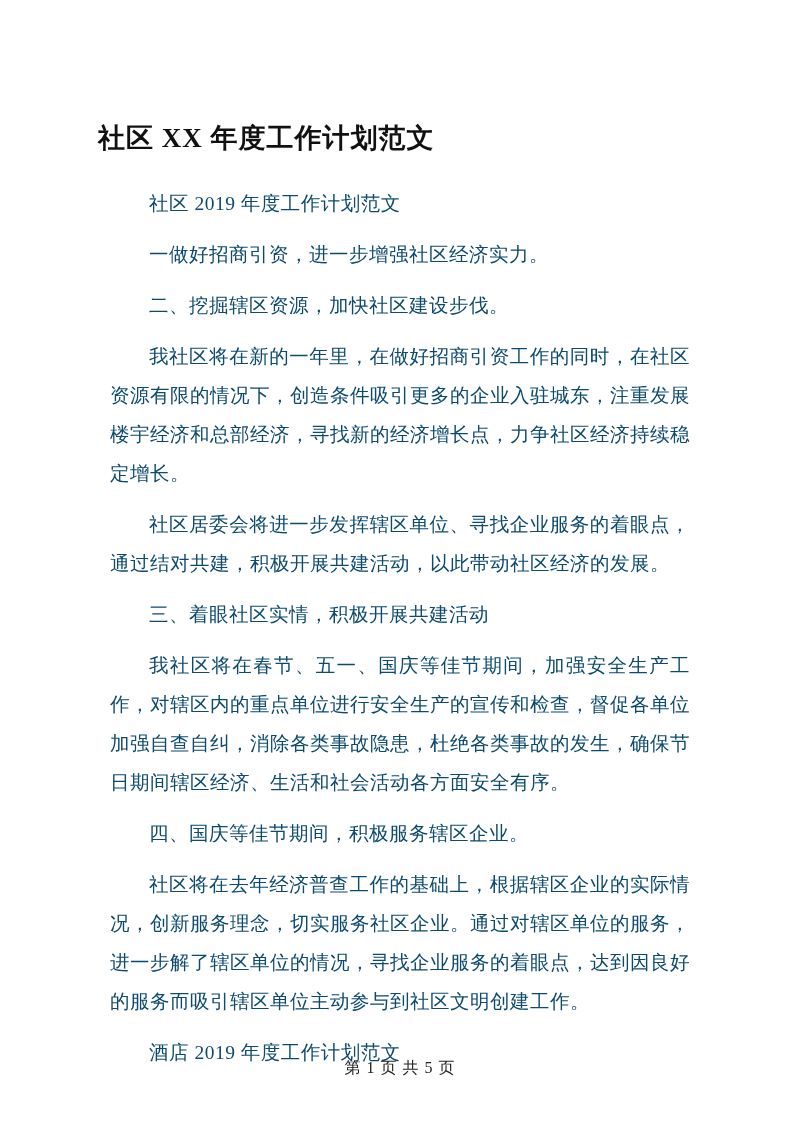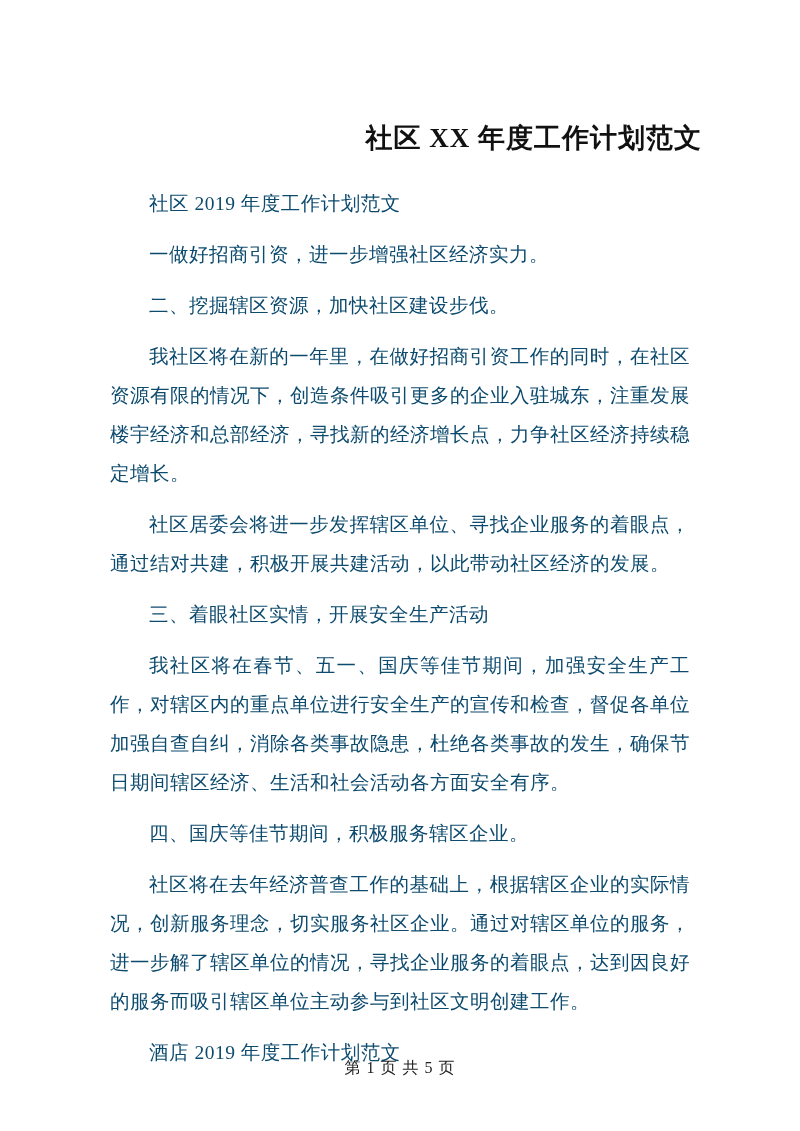--- a/index.html
+++ b/index.html
@@ -22,21 +22,21 @@
   }
   .content {
     position: absolute;
     left: 98px;
     top: 120px;
     width: 604px;
   }
   .doc-title {
     font-size: 27px;
     font-weight: bold;
-    text-align: right;
+    text-align: left;
     letter-spacing: 1px;
     margin: 0 0 26px 0;
     line-height: 1.4;
     color: #111;
   }
   .para {
     font-size: 19.5px;
     line-height: 2.0;
     text-indent: 2em;
     margin: 12px;
@@ -60,21 +60,21 @@
 
 <div class="page">
   <div class="content">
     <h1 class="doc-title">社区 XX 年度工作计划范文</h1>
 
     <p class="para">社区 2019 年度工作计划范文</p>
     <p class="para">一做好招商引资，进一步增强社区经济实力。</p>
     <p class="para">二、挖掘辖区资源，加快社区建设步伐。</p>
     <p class="para">我社区将在新的一年里，在做好招商引资工作的同时，在社区资源有限的情况下，创造条件吸引更多的企业入驻城东，注重发展楼宇经济和总部经济，寻找新的经济增长点，力争社区经济持续稳定增长。</p>
     <p class="para">社区居委会将进一步发挥辖区单位、寻找企业服务的着眼点，通过结对共建，积极开展共建活动，以此带动社区经济的发展。</p>
-    <p class="para">三、着眼社区实情，开展安全生产活动</p>
+    <p class="para">三、着眼社区实情，积极开展共建活动</p>
     <p class="para">我社区将在春节、五一、国庆等佳节期间，加强安全生产工作，对辖区内的重点单位进行安全生产的宣传和检查，督促各单位加强自查自纠，消除各类事故隐患，杜绝各类事故的发生，确保节日期间辖区经济、生活和社会活动各方面安全有序。</p>
     <p class="para">四、国庆等佳节期间，积极服务辖区企业。</p>
     <p class="para">社区将在去年经济普查工作的基础上，根据辖区企业的实际情况，创新服务理念，切实服务社区企业。通过对辖区单位的服务，进一步解了辖区单位的情况，寻找企业服务的着眼点，达到因良好的服务而吸引辖区单位主动参与到社区文明创建工作。</p>
     <p class="para">酒店 2019 年度工作计划范文</p>
   </div>
 
   <div class="footer">第 1 页 共 5 页</div>
 </div>
 
 </body></html>

